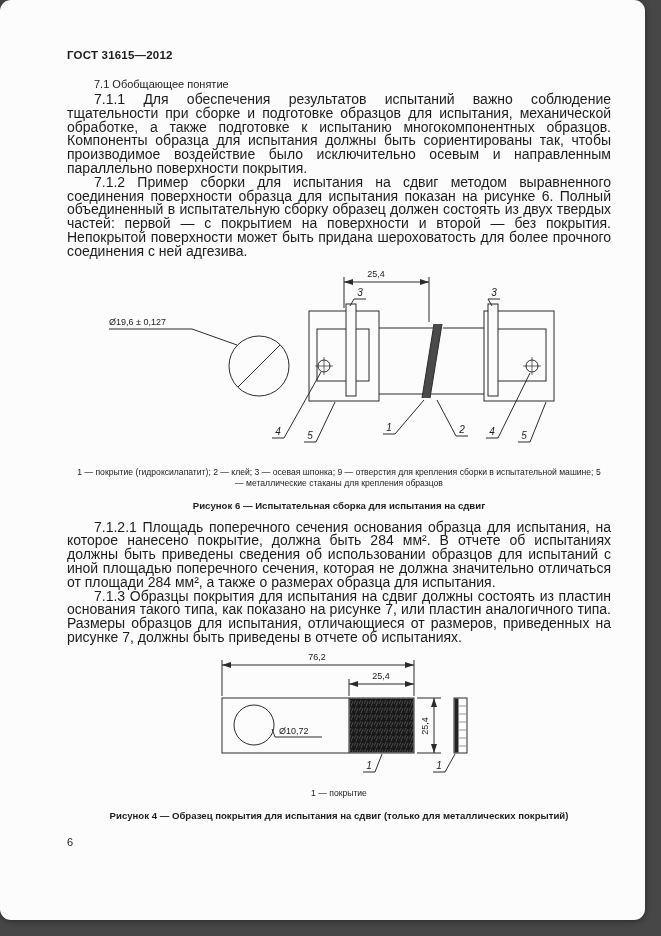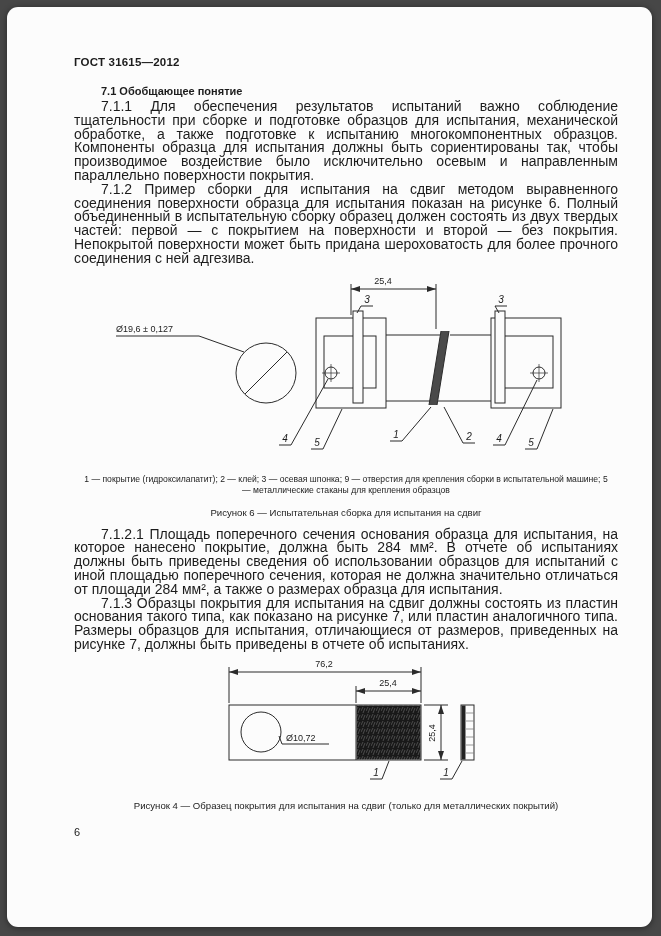--- a/index.html
+++ b/index.html
@@ -2,41 +2,41 @@
 <html><head>
 <meta charset="utf-8">
 <style>
   * { margin:0; padding:0; box-sizing:border-box; }
   html,body { width:661px; height:936px; }
   body {
     background:#474747;
     font-family:"Liberation Sans","DejaVu Sans",sans-serif;
     overflow:hidden;
   }
-  .screen { width:661px; height:684px; padding:7px; }
+  .screen { width:661px; height:684px; padding:0; }
   .page {
     width:645px; height:920px;
     background:#fcfcfc;
     border-radius:11px;
     padding:49px 34px 0 67px;
     color:#1c1c1c;
     box-shadow:0 1px 6px rgba(0,0,0,0.45);
   }
   .doc-number { font-size:11.5px; font-weight:bold; letter-spacing:0.2px; }
   .sec-title  { font-size:13px; font-weight:bold; margin:26px 0 0 27px; }
-  .subsec-title { font-size:11px; font-weight:bold; margin:17px 0 3px 27px; }
+  .subsec-title { font-size:11px; font-weight:normal; margin:17px 0 3px 27px; }
   p.body { font-size:14px; line-height:13.8px; text-align:justify; text-indent:27px; }
   .p-after-fig { margin-top:10px; }
   .fig6-svg { display:block; margin:7px auto 0; }
   .fig7-svg { display:block; margin:5px auto 0; }
   .fig-legend {
     font-size:8.6px; line-height:11px; text-align:center;
     margin:6px auto 0; max-width:530px;
   }
-  .fig-caption { font-size:9.6px; text-align:center; margin-top:11px; }
+  .fig-caption { font-size:9.6px; text-align:center; margin-top:11px;font-weight:bold; }
   .page-num { font-size:11px; margin-top:15px; }
   svg text { font-family:"Liberation Sans","DejaVu Sans",sans-serif; font-size:9px; fill:#1c1c1c; }
   svg .callout-text text { font-style:italic; font-size:10px; }
 </style>
 </head>
 <body>
 
 <div class="screen">
   <div class="page">
 
@@ -184,18 +184,19 @@
         <text x="192" y="29" text-anchor="middle">25,4</text>
         <text x="90" y="84">Ø10,72</text>
         <text x="239" y="76" text-anchor="middle" transform="rotate(-90 239 76)">25,4</text>
       </g>
       <g class="callout-text">
         <text x="180" y="119" text-anchor="middle">1</text>
         <text x="250" y="119" text-anchor="middle">1</text>
       </g>
     </svg>
 
+    <div class="fig-legend">1 — покрытие</div>
     <div class="fig-caption">Рисунок 4 — Образец покрытия для испытания на сдвиг (только для металлических покрытий)</div>
 
     <div class="page-num">6</div>
 
   </div>
 </div>
 
 </body></html>

